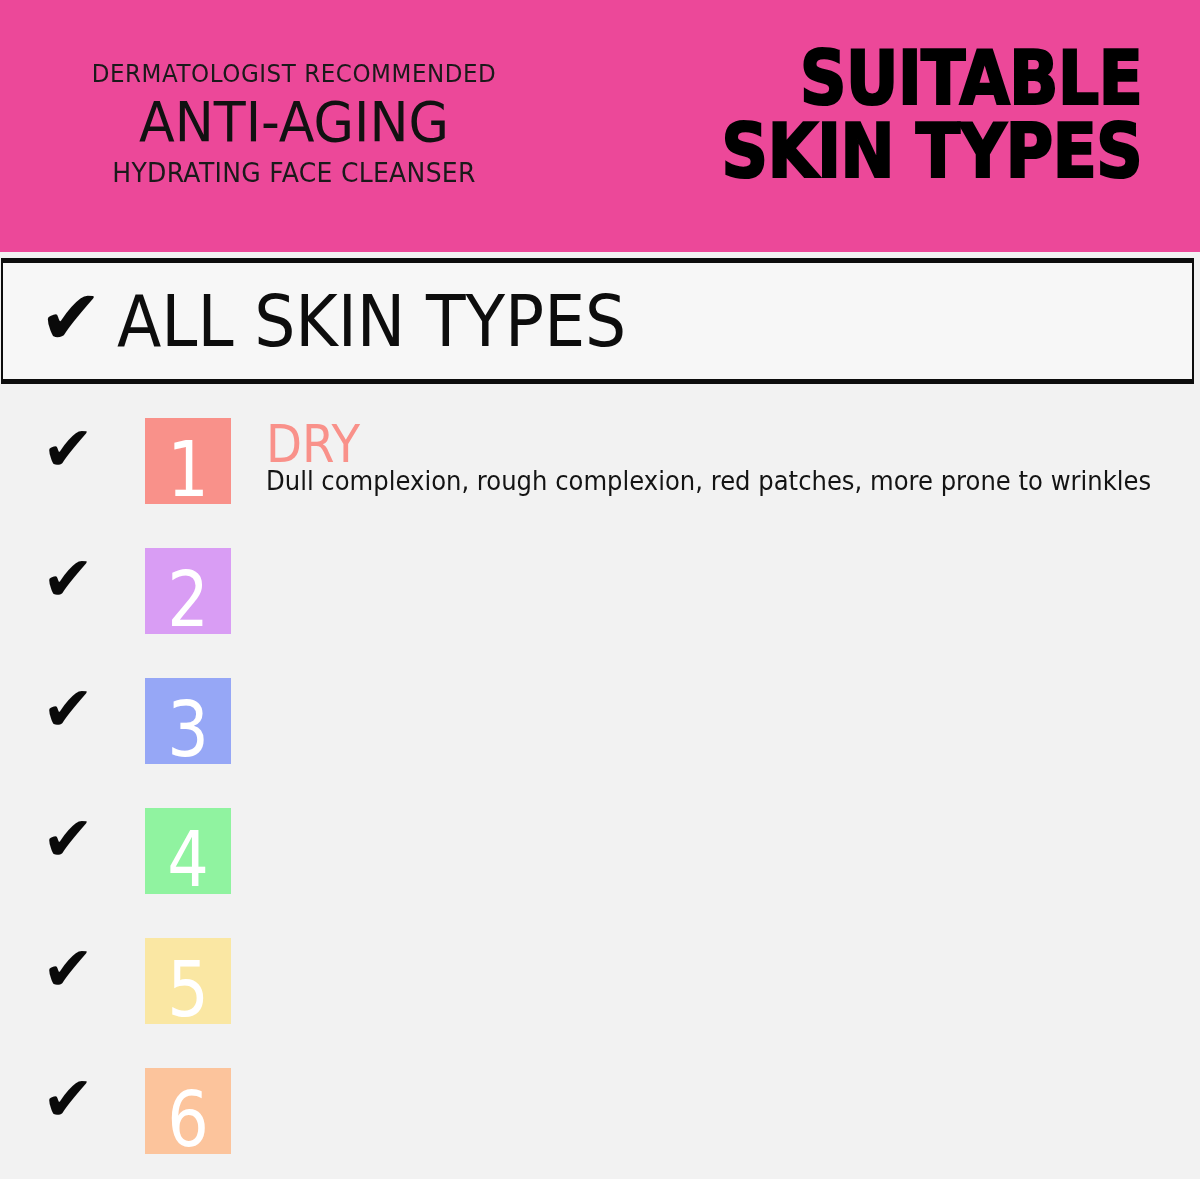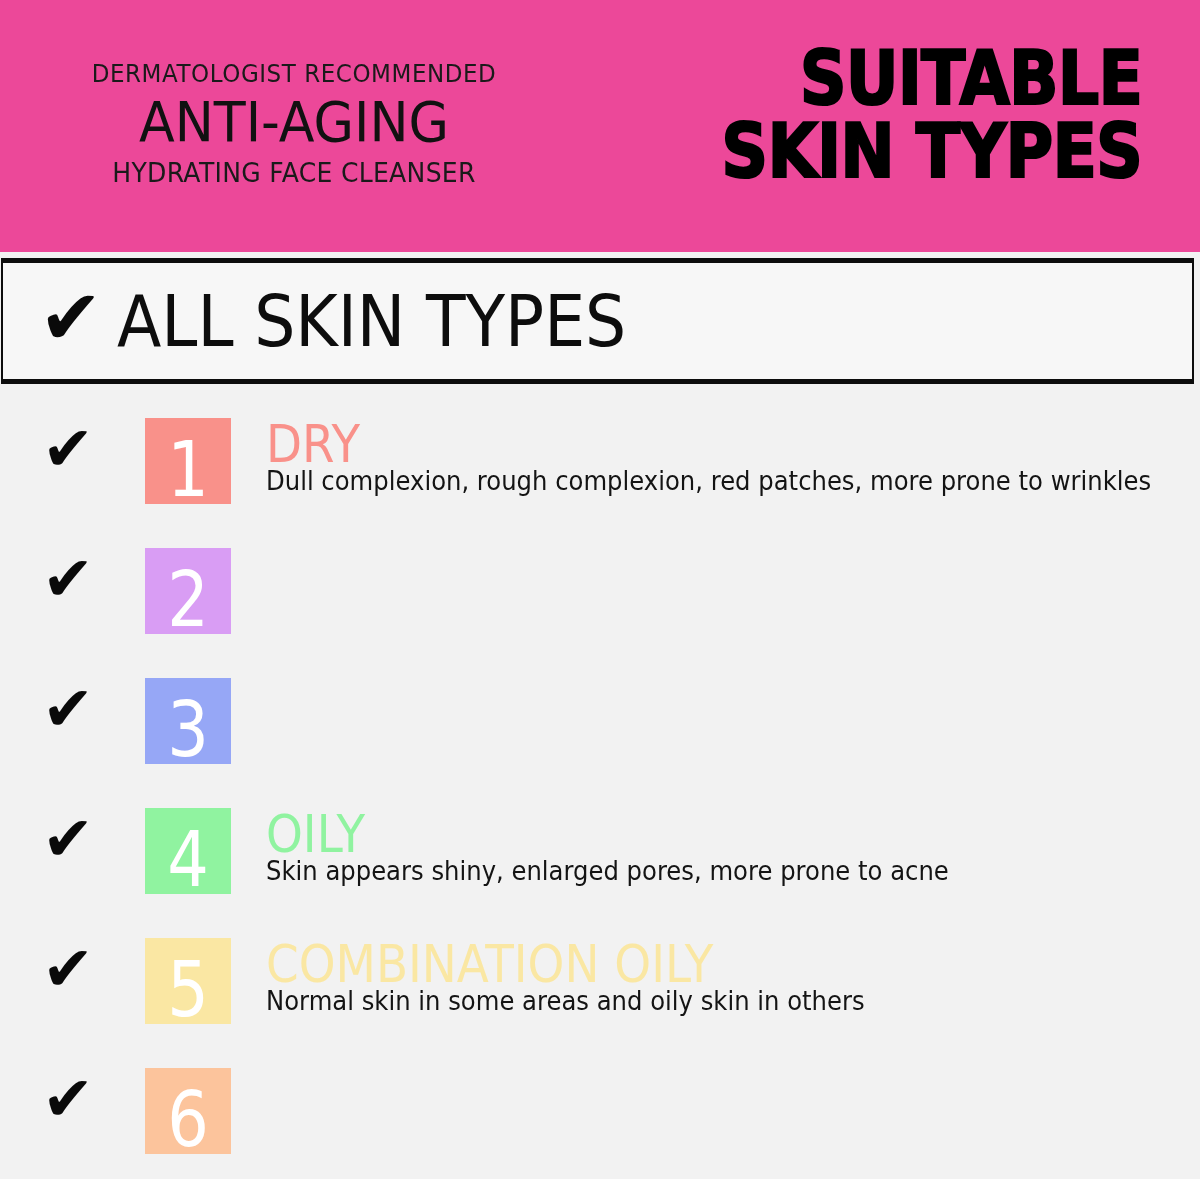--- a/index.html
+++ b/index.html
@@ -262,35 +262,27 @@
       <span class="num-box" style="background:#96a7f6">
         <span class="num">3</span>
       </span>
     </div>
 
     <div class="row">
       <span class="row-check">✔</span>
       <span class="num-box" style="background:#90f3a0">
         <span class="num">4</span>
       </span>
-      <div class="row-body">
-        <div class="type-label" style="color:#90f3a0">OILY</div>
-        <div class="type-desc">Skin appears shiny, enlarged pores, more prone to acne</div>
-      </div>
     </div>
 
     <div class="row">
       <span class="row-check">✔</span>
       <span class="num-box" style="background:#fae7a3">
         <span class="num">5</span>
       </span>
-      <div class="row-body">
-        <div class="type-label" style="color:#fae7a3">COMBINATION OILY</div>
-        <div class="type-desc">Normal skin in some areas and oily skin in others</div>
-      </div>
     </div>
 
     <div class="row">
       <span class="row-check">✔</span>
       <span class="num-box" style="background:#fcc49c">
         <span class="num">6</span>
       </span>
     </div>
 
   </div>

